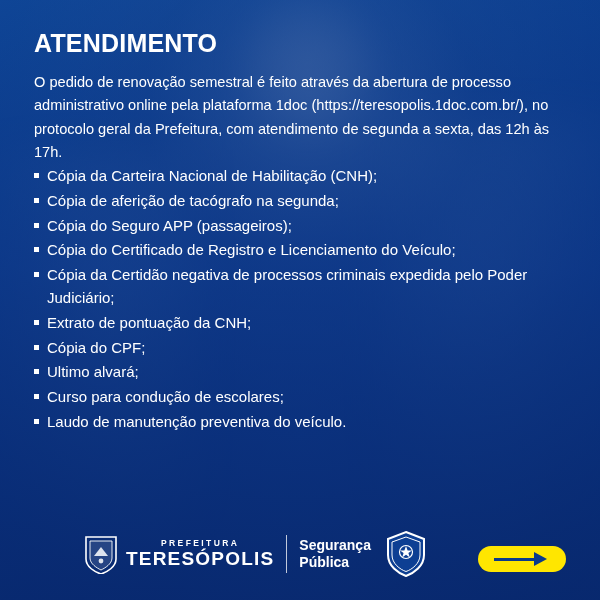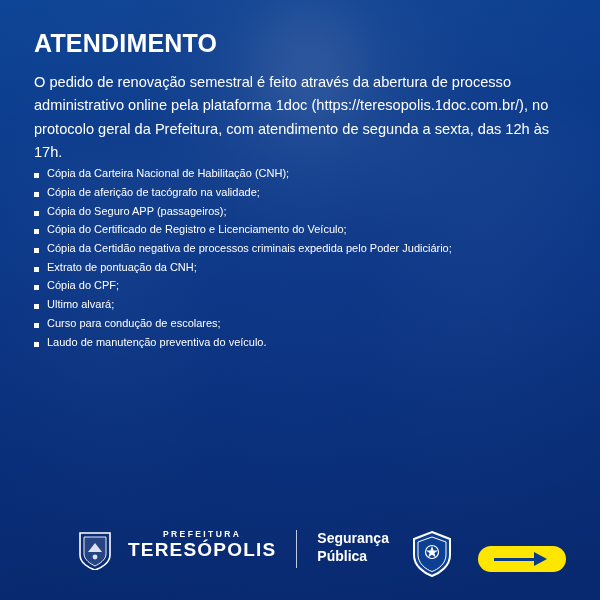--- a/index.html
+++ b/index.html
@@ -79,21 +79,21 @@
   p.para {
     color: #ffffff;
     font-size: 14.6px;
     line-height: 1.62;
     font-weight: 500;
   }
 
   ul.doc-list { list-style: none; }
   ul.doc-list li {
     color: #ffffff;
-    font-size: 11px;
+    font-size: 15px;
     line-height: 1.52;
     font-weight: 500;
     padding-left: 13px;
     position: relative;
     margin-bottom: 2px;
   }
   ul.doc-list li::before {
     content: "";
     position: absolute;
     left: 0;
@@ -107,24 +107,25 @@
   .footer {
     position: absolute;
     left: 0; right: 0;
     bottom: 0;
     height: 86px;
     z-index: 3;
   }
 
   .brand {
     position: absolute;
-    left: 78px;
+    left: 84px;
     bottom: 22px;
     display: flex;
-    gap: 16px;
+    align-items: center;
+    gap: 8px;
   }
 
   .crest {
     width: 34px;
     height: 40px;
     position: relative;
     flex: none;
   }
   .crest svg { display: block; }
 
@@ -208,21 +209,21 @@
 
 <div class="content">
 
   <h2 class="heading">ATENDIMENTO</h2>
 
   <p class="para">O pedido de renovação semestral é feito através da abertura de processo administrativo online pela plataforma 1doc (https://teresopolis.1doc.com.br/), no protocolo geral da Prefeitura, com atendimento de segunda a sexta, das 12h às 17h.</p>
 
 
   <ul class="doc-list">
     <li>Cópia da Carteira Nacional de Habilitação (CNH);</li>
-    <li>Cópia de aferição de tacógrafo na validade;</li>
+    <li>Cópia de aferição de tacógrafo na segunda;</li>
     <li>Cópia do Seguro APP (passageiros);</li>
     <li>Cópia do Certificado de Registro e Licenciamento do Veículo;</li>
     <li>Cópia da Certidão negativa de processos criminais expedida pelo Poder Judiciário;</li>
     <li>Extrato de pontuação da CNH;</li>
     <li>Cópia do CPF;</li>
     <li>Ultimo alvará;</li>
     <li>Curso para condução de escolares;</li>
     <li>Laudo de manutenção preventiva do veículo.</li>
   </ul>
 </div>

